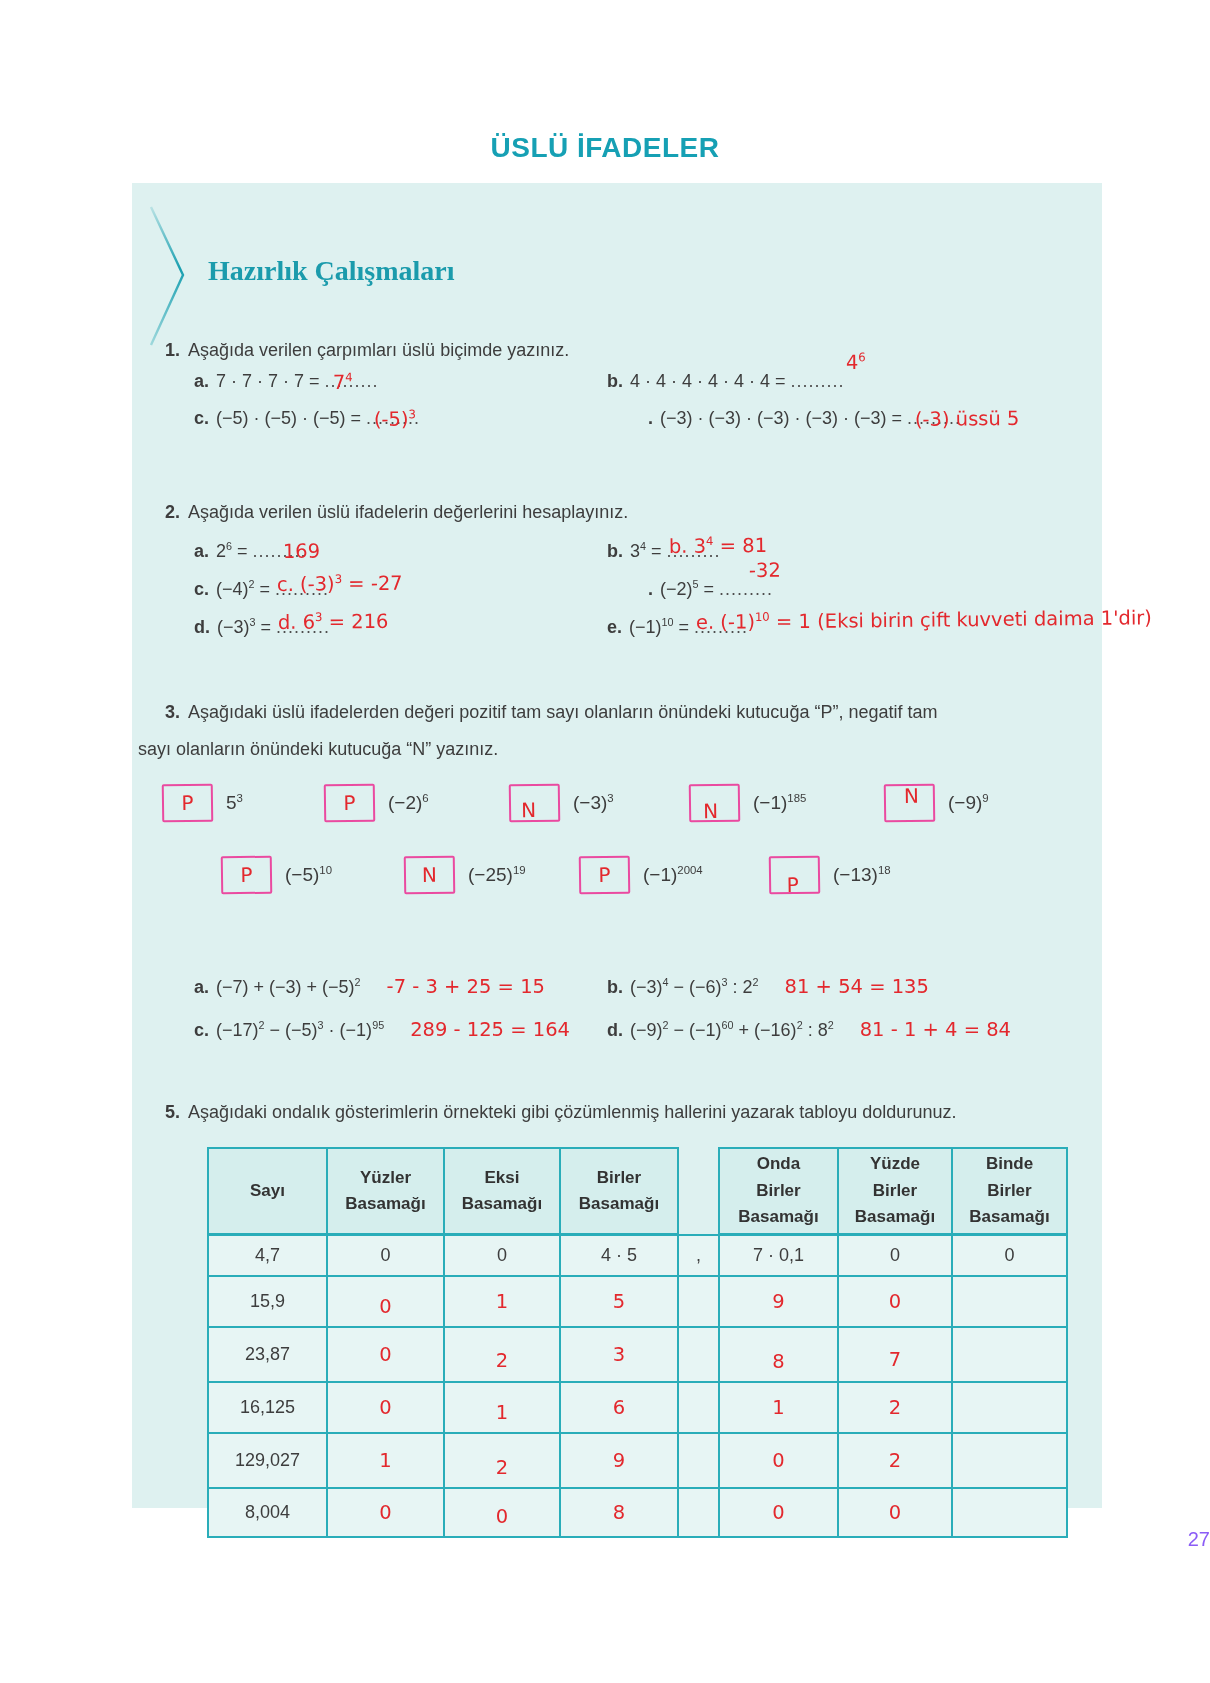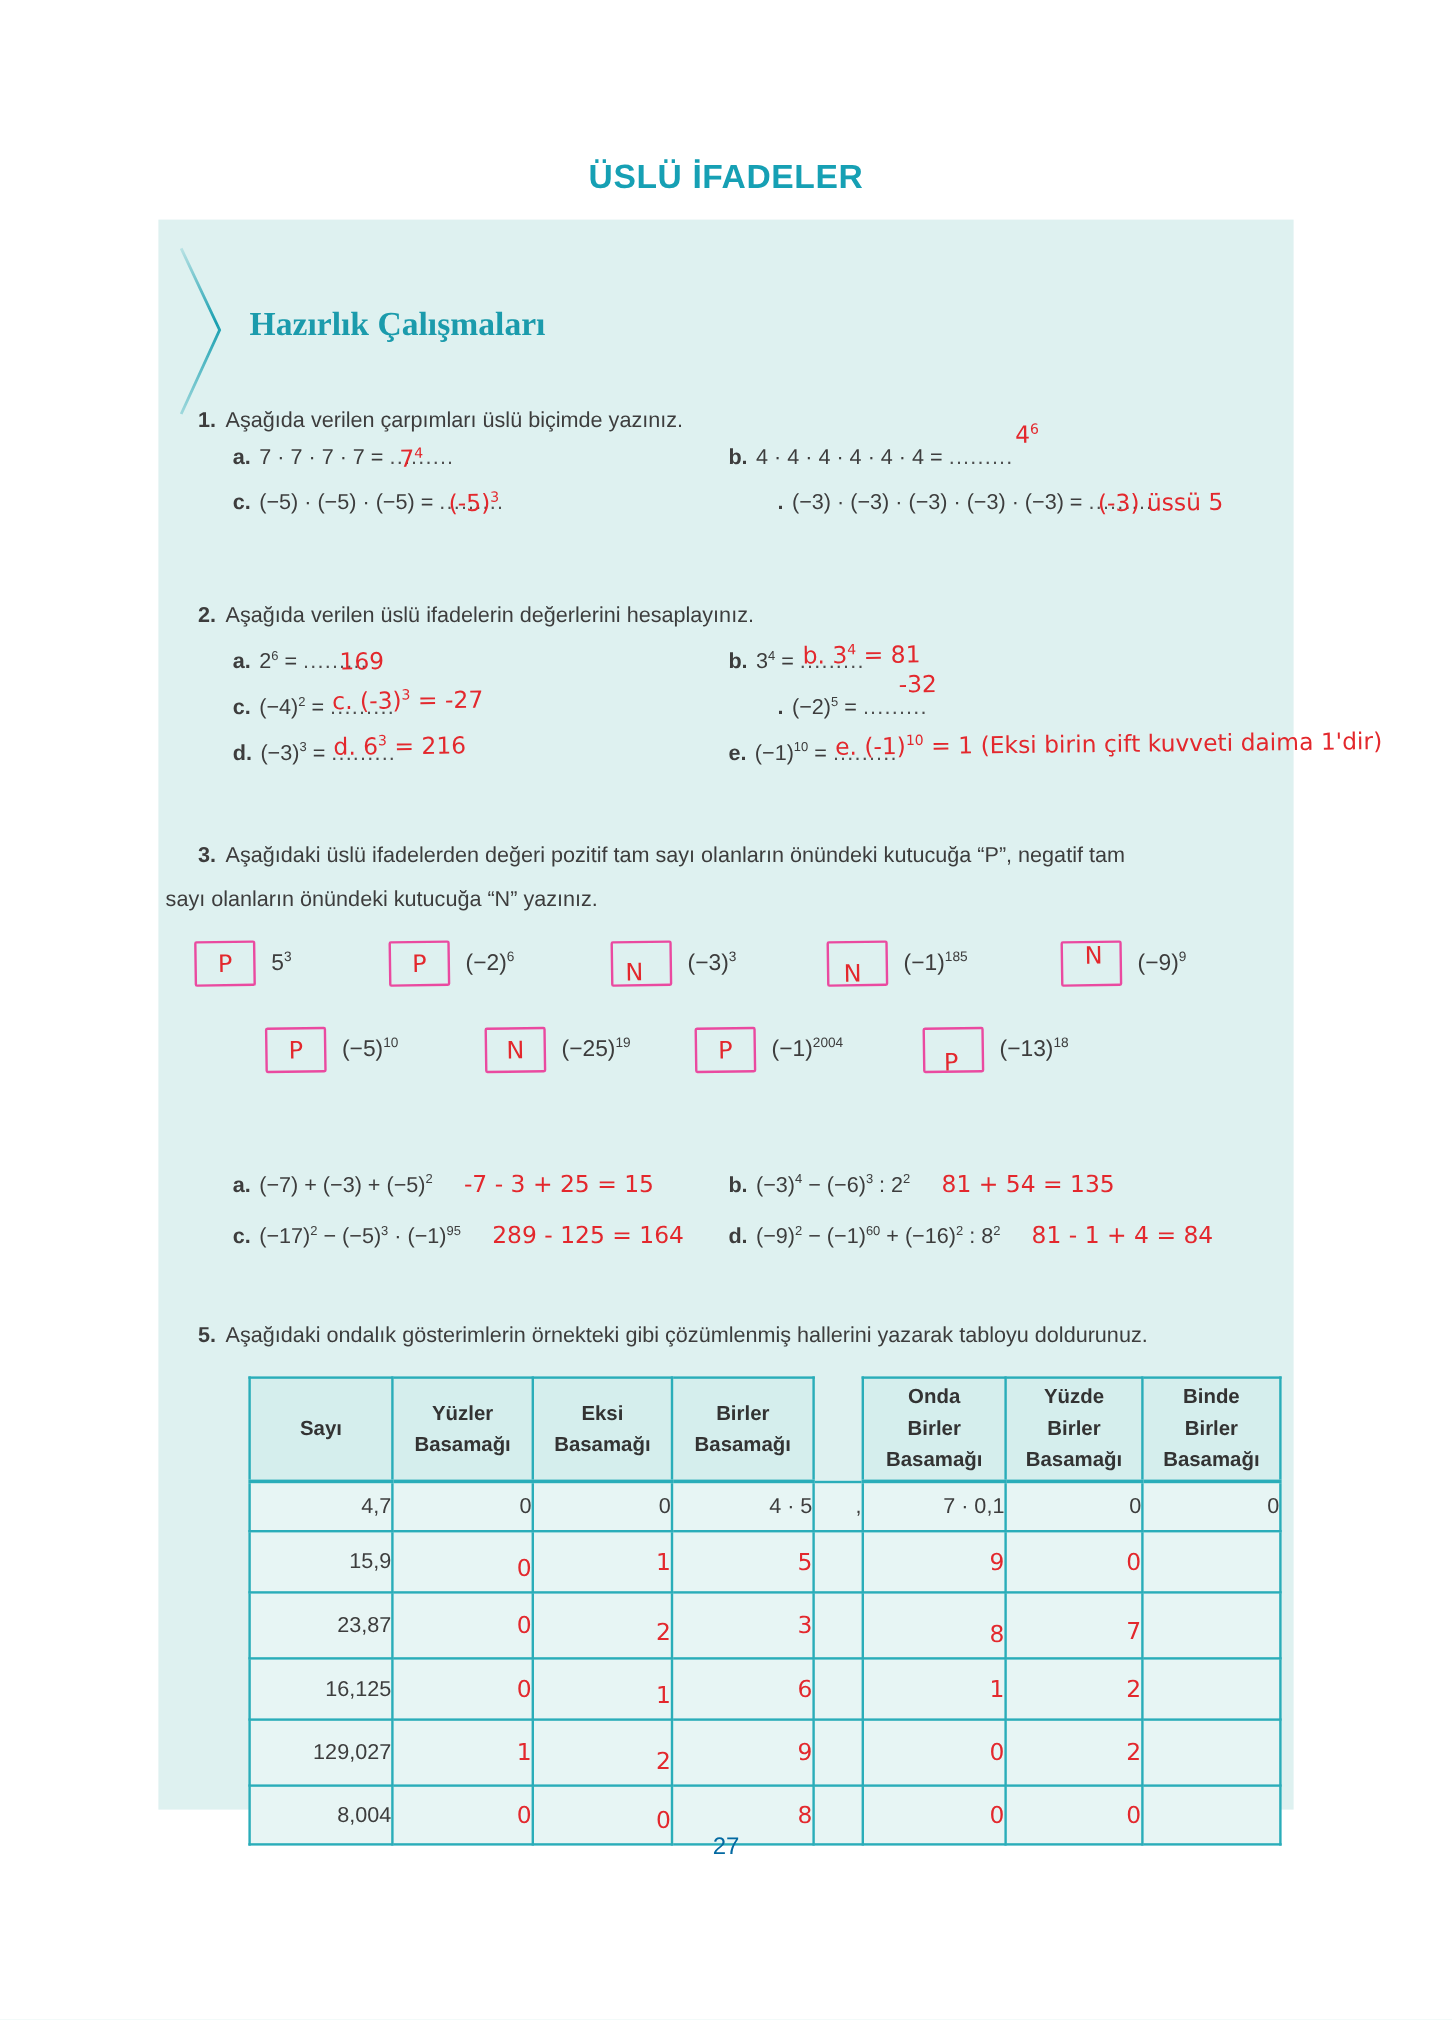--- a/index.html
+++ b/index.html
@@ -12,20 +12,21 @@
     width:1210px;height:1683px;position:relative;background:#ffffff;
     font-family:"Liberation Sans",sans-serif;color:var(--ink);overflow:hidden;
   }
   .page-title{
     position:absolute;top:132px;left:0;width:1210px;text-align:center;
     color:var(--teal);font-size:28px;font-weight:bold;letter-spacing:.5px;margin:0;
   }
   .panel{
     position:absolute;left:132px;top:183px;width:946px;height:1325px;
     background:var(--panel);
+    padding-left:24px;
   }
   .chevron{position:absolute;left:14px;top:22px;}
   .section-heading{
     position:absolute;left:76px;top:72px;margin:0;
     font-family:"Liberation Serif",serif;font-weight:bold;
     font-size:28px;color:var(--teal-serif);
   }
   .qh{position:absolute;left:33px;margin:0;font-size:18px;line-height:1.35;}
   .qh b{margin-right:8px;}
   .row{position:absolute;left:0;width:946px;height:34px;font-size:18px;}
@@ -71,34 +72,34 @@
   .pv-table th,.pv-table td{
     border:2px solid var(--tborder);text-align:center;vertical-align:middle;
     padding:0;
   }
   .pv-table th{
     background:var(--headbg);font-size:17px;font-weight:bold;height:84px;
     line-height:1.55;white-space:pre-line;color:#333;
   }
   .pv-table th.ghost{border:none;background:transparent;}
   .pv-table thead th{border-bottom-width:3px;}
-  .pv-table td{background:var(--cellbg);height:39px;font-size:18px;color:var(--ink);text-align:right;}
+  .pv-table td{background:var(--cellbg);height:39px;font-size:18px;color:var(--ink);}
   tr.hand td:not(.sayi){
     color:var(--red);font-family:"DejaVu Sans",sans-serif;font-size:19.5px;
   }
   tr.hand:nth-child(2) td:nth-child(2){padding-top:10px;}
   tr.hand:nth-child(3) td:nth-child(3){padding-top:12px;}
   tr.hand:nth-child(3) td:nth-child(6){padding-top:14px;}
   tr.hand:nth-child(3) td:nth-child(7){padding-top:10px;}
   tr.hand:nth-child(4) td:nth-child(3){padding-top:10px;}
   tr.hand:nth-child(5) td:nth-child(3){padding-top:14px;}
   tr.hand:nth-child(6) td:nth-child(3){padding-top:8px;}
   .page-num{
-    position:absolute;top:1528px;left:0;width:1210px;text-align:center;
-    font-size:20px;color:#0369a1;
+    position:absolute;top:1528px;left:0;width:1210px;text-align:right;
+    font-size:20px;color:#8b5cf6;
   }
 </style>
 </head>
 <body>
 
 <h1 class="page-title">ÜSLÜ İFADELER</h1>
 
 <div class="panel">
 
   <svg class="chevron" width="44" height="142" viewBox="0 0 44 142">

